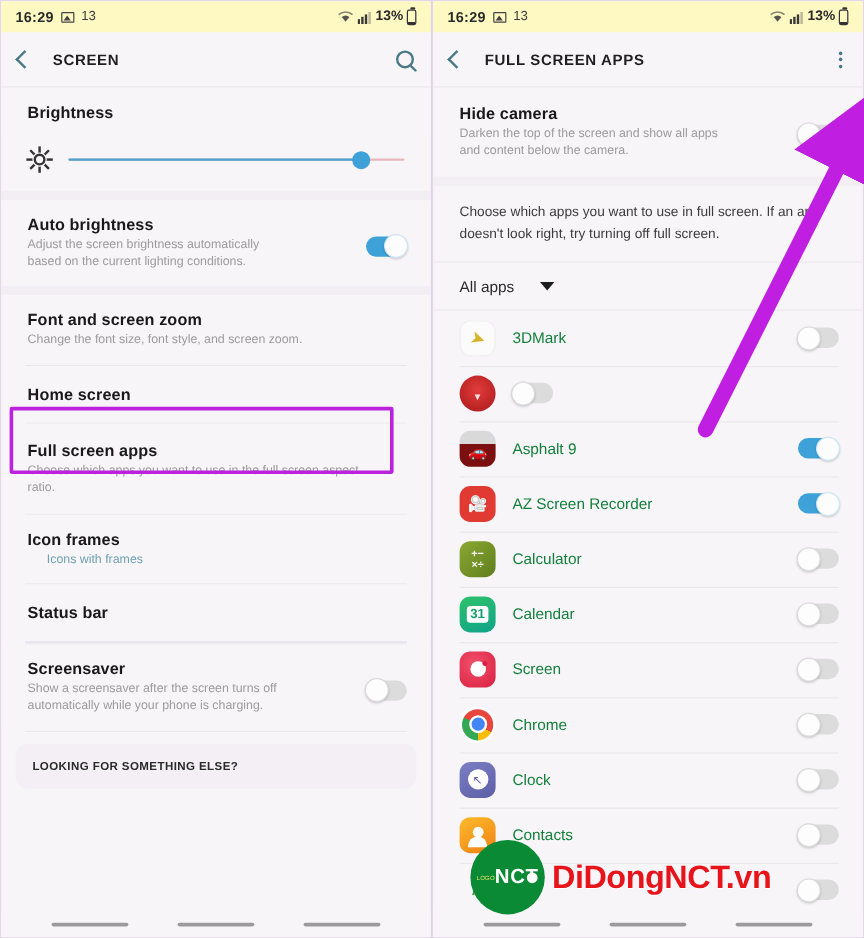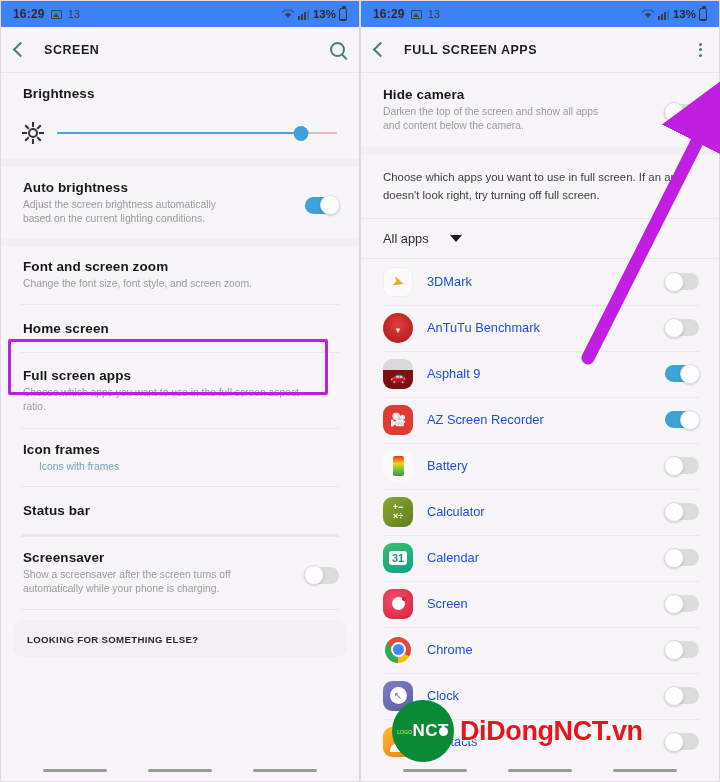--- a/index.html
+++ b/index.html
@@ -19,21 +19,21 @@
     border: 1px solid #e3d7e8;
   }
   .phone.left { border-right: 1px solid #ded2e4; }
 
   
   .statusbar {
     height: 26px;
     display: flex; align-items: center;
     padding: 0 12px;
     font-size: 11.5px; color: #2b2b2b;
-    background: #3b82f6;
+    background: #fef9c3;
     text-align: center;
   }
   .sb-left { display: flex; align-items: center; gap: 6px; }
   .sb-time { font-weight: 600; letter-spacing: .2px; font-size: 12px; }
   .sb-img-ico {
     width: 11px; height: 9px; border: 1.3px solid #444; border-radius: 1px;
     position: relative; display: inline-block;
   }
   .sb-img-ico::after {
     content: ""; position: absolute; left: 1px; bottom: 1px;
@@ -158,21 +158,21 @@
     border-top:7px solid #1d1d1d; }
 
   .applist { background:#f7f5f8; }
   .approw {
     display:flex; align-items:center; gap: 14px;
     padding: 8px 20px 8px 22px; position:relative;
   }
   .approw + .approw::before {
     content:""; position:absolute; top:0; left:22px; right:20px; height:1px; background:#ebe7ed;
   }
-  .approw .name { flex:1; font-size: 12.8px; color:#1d4ed8; }
+  .approw .name { flex:1; font-size: 12.8px; color:#15803d; }
   .appicon { width: 30px; height: 30px; border-radius: 9px; flex:0 0 auto; position:relative;
     display:flex; align-items:center; justify-content:center; overflow:hidden; }
 
   
   .ic-3dmark { background:#fbfbfb; border:1px solid #efefef; }
   .ic-3dmark::after { content:"➤"; color:#d8b32a; font-size:15px; transform: rotate(18deg); }
   .ic-antutu { background: radial-gradient(circle at 50% 40%, #e23b3b, #a81919); border-radius:50%; }
   .ic-antutu::after { content:"▼"; color:#fff; font-size:8px; margin-top:5px; opacity:.85; }
   .ic-asphalt { background: linear-gradient(#d9d9d9 0 38%, #7c1010 38% 100%); }
   .ic-asphalt::after { content:"🚗"; font-size:13px; margin-top:5px; }
@@ -419,43 +419,35 @@
       <div class="applist" id="applist">
           <div class="approw">
             <span class="appicon ic-3dmark"></span>
             <span class="name">3DMark</span>
             <span class="toggle">
               <i class="knob"></i>
             </span>
           </div>
           <div class="approw">
             <span class="appicon ic-antutu"></span>
-            <span class="name">AnTuTu Benchmark</span>
             <span class="toggle">
               <i class="knob"></i>
             </span>
           </div>
           <div class="approw">
             <span class="appicon ic-asphalt"></span>
             <span class="name">Asphalt 9</span>
             <span class="toggle on">
               <i class="knob"></i>
             </span>
           </div>
           <div class="approw">
             <span class="appicon ic-az"></span>
             <span class="name">AZ Screen Recorder</span>
             <span class="toggle on">
-              <i class="knob"></i>
-            </span>
-          </div>
-          <div class="approw">
-            <span class="appicon ic-battery"></span>
-            <span class="name">Battery</span>
-            <span class="toggle">
               <i class="knob"></i>
             </span>
           </div>
           <div class="approw">
             <span class="appicon ic-calc"></span>
             <span class="name">Calculator</span>
             <span class="toggle">
               <i class="knob"></i>
             </span>
           </div>

